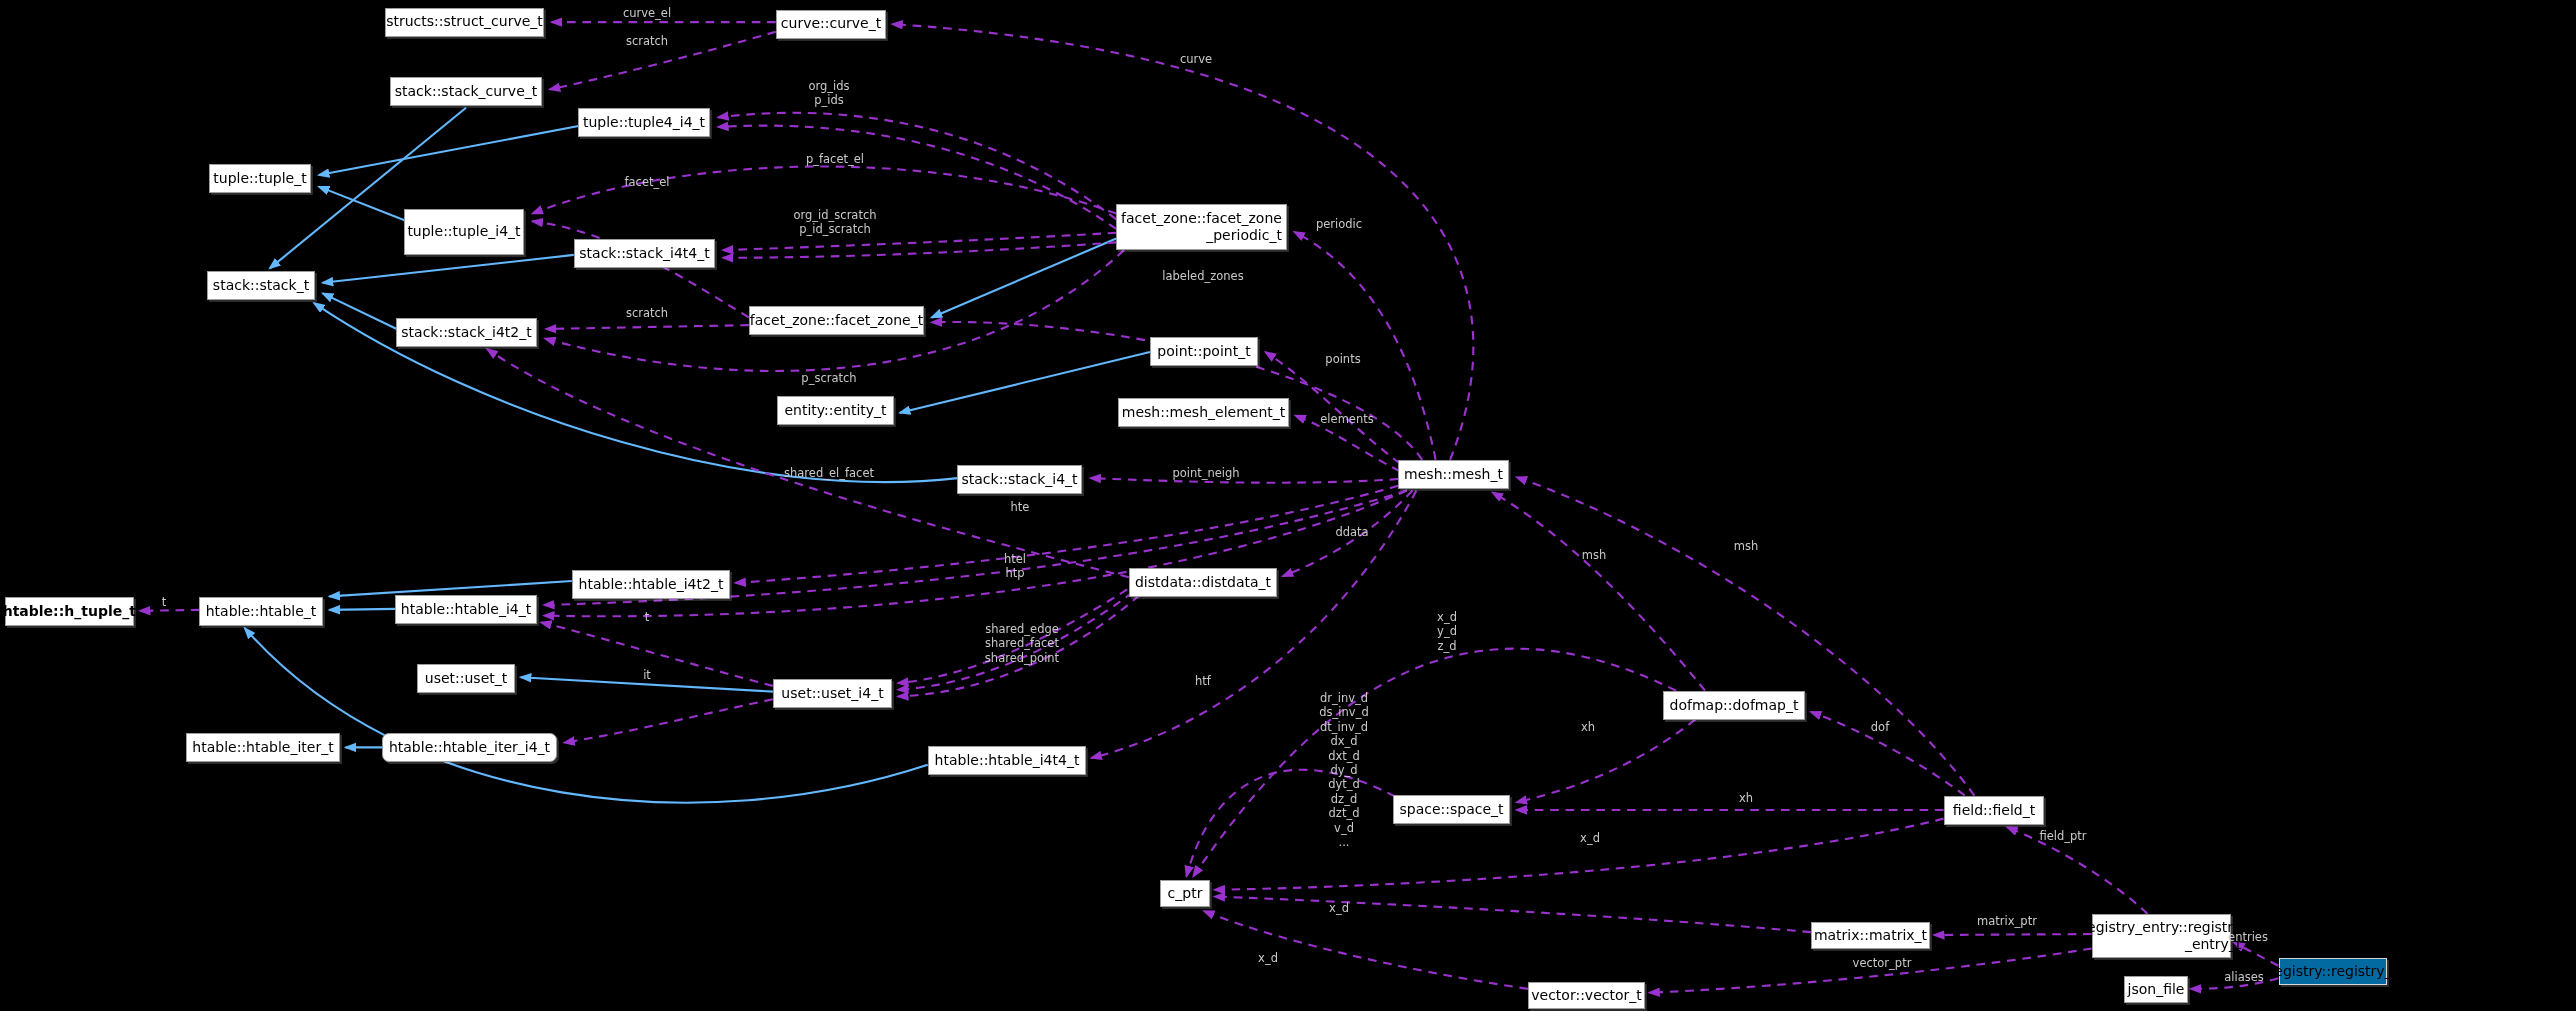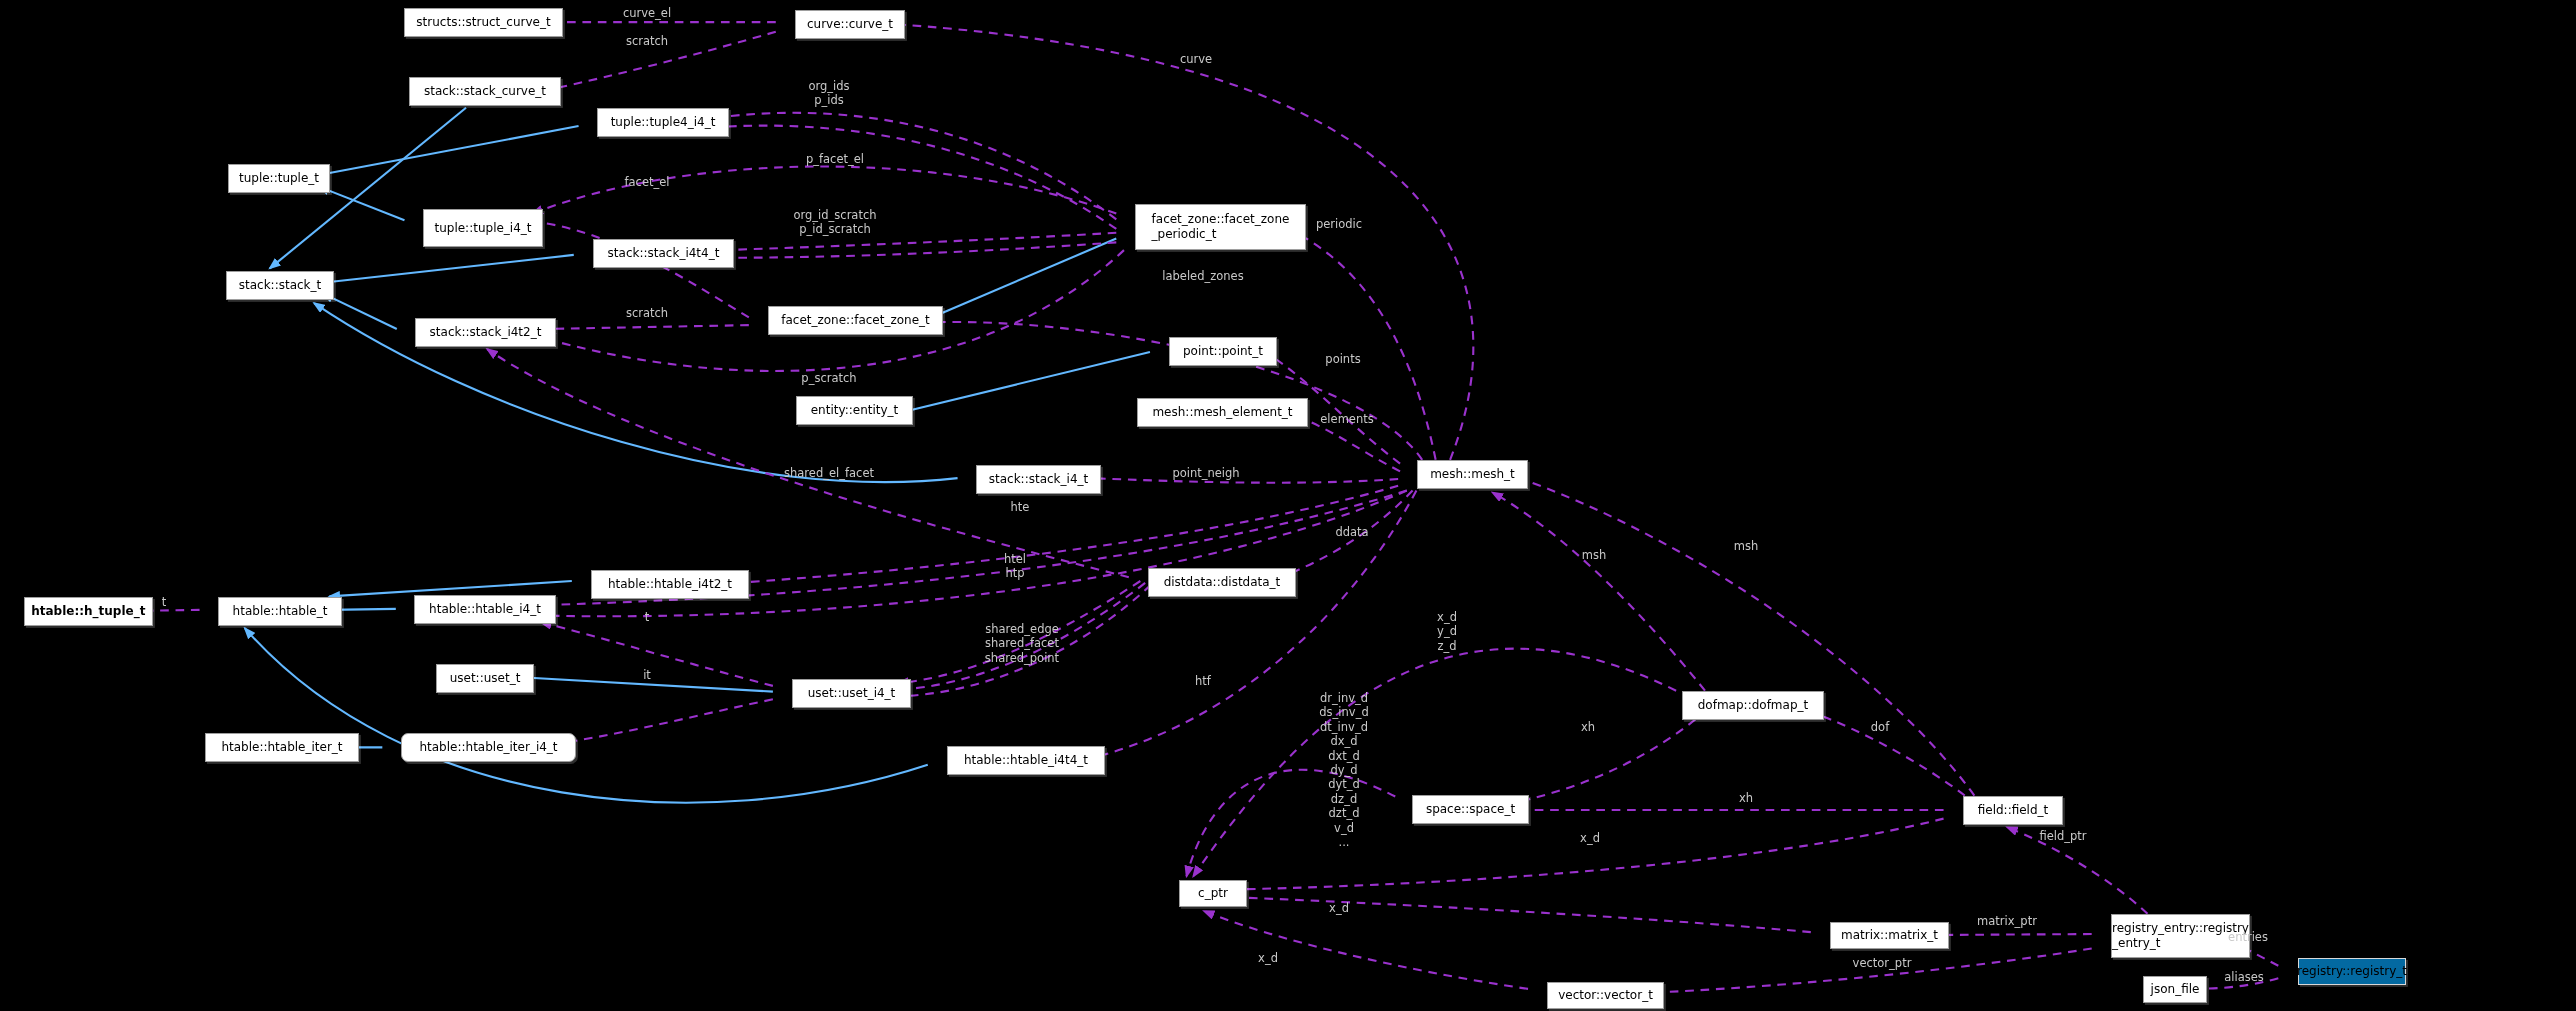--- a/index.html
+++ b/index.html
@@ -1,22 +1,22 @@
 <!DOCTYPE html>
 <html><head>
 <meta charset="utf-8">
 <style>
   html,body{margin:0;padding:0;background:#000;width:2576px;height:1011px;overflow:hidden;
             font-family:"DejaVu Sans","Liberation Sans",sans-serif;}
   #canvas{position:relative;width:2576px;height:1011px;background:#000;}
   #edges{position:absolute;left:0;top:0;width:2576px;height:1011px;}
   .node{position:absolute;display:flex;align-items:center;justify-content:center;
-        background:#ffffff;border:1.9px solid #9e9e9e;color:#000;font-size:12px;
-        text-align:left;white-space:pre-line;line-height:1.25;box-sizing:border-box;
-        box-shadow:1.9px 1.9px 0 rgba(255,255,255,0.18);cursor:pointer;margin-left:19px;}
+        background:#ffffff;border:1.9px solid #9e9e9e;color:#000;font-size:14px;
+        text-align:right;white-space:pre-line;line-height:1.25;box-sizing:border-box;
+        box-shadow:1.9px 1.9px 0 rgba(255,255,255,0.18);cursor:pointer;}
   .node.hl{background:#0369a1;border-color:#d8d8d8;}
   .elabel{position:absolute;color:#c9c9c9;font-size:11.5px;line-height:14.4px;
           text-align:center;white-space:pre-line;transform:translateX(-50%);}
 </style>
 </head>
 <body>
 
 <div id="canvas">
 
   <svg id="edges" viewBox="0 0 2677 1051">
@@ -90,21 +90,21 @@
       <path d="M2368,1004 L2322,980" marker-end="url(#arrow-p)"></path>
       <path d="M2368,1017 C2336,1026 2306,1028 2277,1028" marker-end="url(#arrow-p)"></path>
     </g>
   </svg>
 
   <div class="node" style="left:385px;top:7.7px;width:159px;height:29px;">structs::struct_curve_t</div>
   <div class="node" style="left:776px;top:9.6px;width:110px;height:29px;">curve::curve_t</div>
   <div class="node" style="left:390px;top:77px;width:152px;height:29px;">stack::stack_curve_t</div>
   <div class="node" style="left:578px;top:108px;width:132px;height:29px;">tuple::tuple4_i4_t</div>
   <div class="node" style="left:209px;top:164px;width:102px;height:29px;">tuple::tuple_t</div>
-  <div class="node" style="left:404px;top:209px;width:120px;height:38px;">tuple::tuple_i4_t</div>
+  <div class="node" style="left:404px;top:209px;width:120px;height:46px;">tuple::tuple_i4_t</div>
   <div class="node" style="left:574px;top:239px;width:141px;height:29px;">stack::stack_i4t4_t</div>
   <div class="node" style="left:207px;top:271px;width:108px;height:29px;">stack::stack_t</div>
   <div class="node" style="left:1116px;top:204px;width:171px;height:46px;">facet_zone::facet_zone
 _periodic_t</div>
   <div class="node" style="left:396px;top:318px;width:141px;height:29px;">stack::stack_i4t2_t</div>
   <div class="node" style="left:749px;top:306px;width:175px;height:29px;">facet_zone::facet_zone_t</div>
   <div class="node" style="left:1150px;top:337px;width:108px;height:29px;">point::point_t</div>
   <div class="node" style="left:777px;top:396px;width:117px;height:29px;">entity::entity_t</div>
   <div class="node" style="left:1118px;top:398px;width:171px;height:29px;">mesh::mesh_element_t</div>
   <div class="node" style="left:957px;top:465px;width:125px;height:29px;">stack::stack_i4_t</div>
@@ -115,21 +115,21 @@
   <div class="node" style="left:199px;top:597px;width:124px;height:29px;">htable::htable_t</div>
   <div class="node" style="left:395px;top:595px;width:142px;height:29px;">htable::htable_i4_t</div>
   <div class="node" style="left:417px;top:664px;width:98px;height:29px;">uset::uset_t</div>
   <div class="node" style="left:773px;top:679px;width:119px;height:29px;">uset::uset_i4_t</div>
   <div class="node" style="left:186px;top:733px;width:154px;height:29px;">htable::htable_iter_t</div>
   <div class="node" style="left:382px;top:733px;width:175px;height:29px;border-radius:7px;">htable::htable_iter_i4_t</div>
   <div class="node" style="left:928px;top:746px;width:158px;height:29px;">htable::htable_i4t4_t</div>
   <div class="node" style="left:1663px;top:691px;width:142px;height:29px;">dofmap::dofmap_t</div>
   <div class="node" style="left:1393px;top:795px;width:117px;height:29px;">space::space_t</div>
   <div class="node" style="left:1944px;top:796px;width:100px;height:29px;">field::field_t</div>
-  <div class="node" style="left:1160px;top:880px;width:68px;height:27px;">c_ptr</div>
+  <div class="node" style="left:1160px;top:880px;width:50px;height:27px;">c_ptr</div>
   <div class="node" style="left:1811px;top:922px;width:119px;height:27px;">matrix::matrix_t</div>
   <div class="node" style="left:1528px;top:982px;width:117px;height:27px;">vector::vector_t</div>
   <div class="node" style="left:2092px;top:914px;width:139px;height:44px;">registry_entry::registry
 _entry_t</div>
   <div class="node hl" style="left:2279px;top:958px;width:108px;height:27px;">registry::registry_t</div>
   <div class="node" style="left:2124px;top:976px;width:64px;height:27px;">json_file</div>
 
   <div class="elabel" style="left:647px;top:5.8px;">curve_el</div>
   <div class="elabel" style="left:647px;top:34px;">scratch</div>
   <div class="elabel" style="left:1196px;top:52px;">curve</div>

